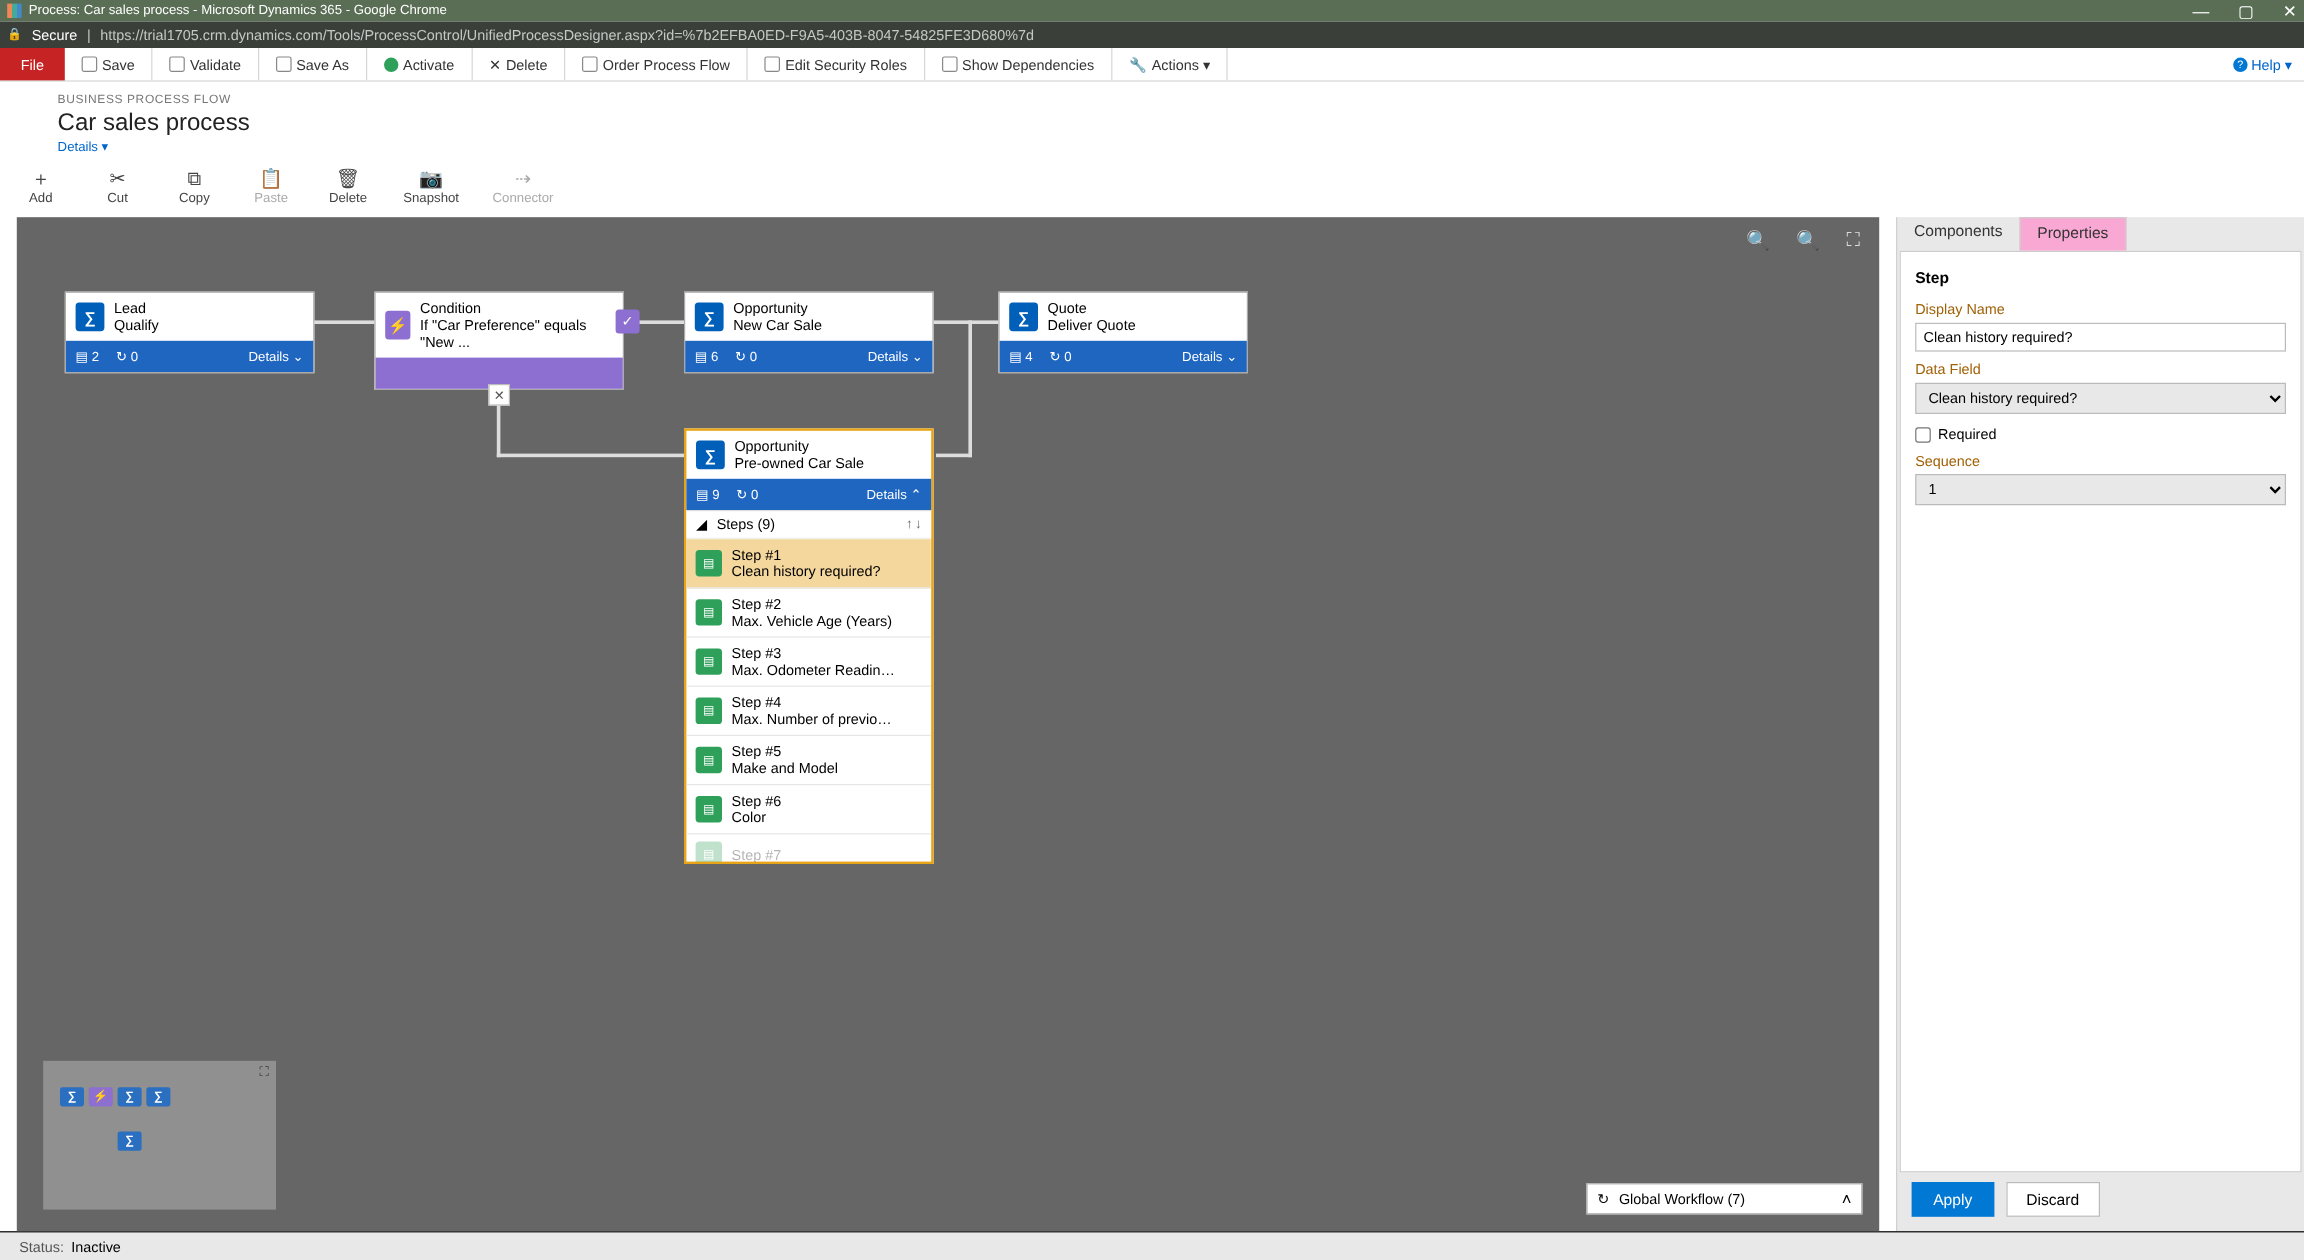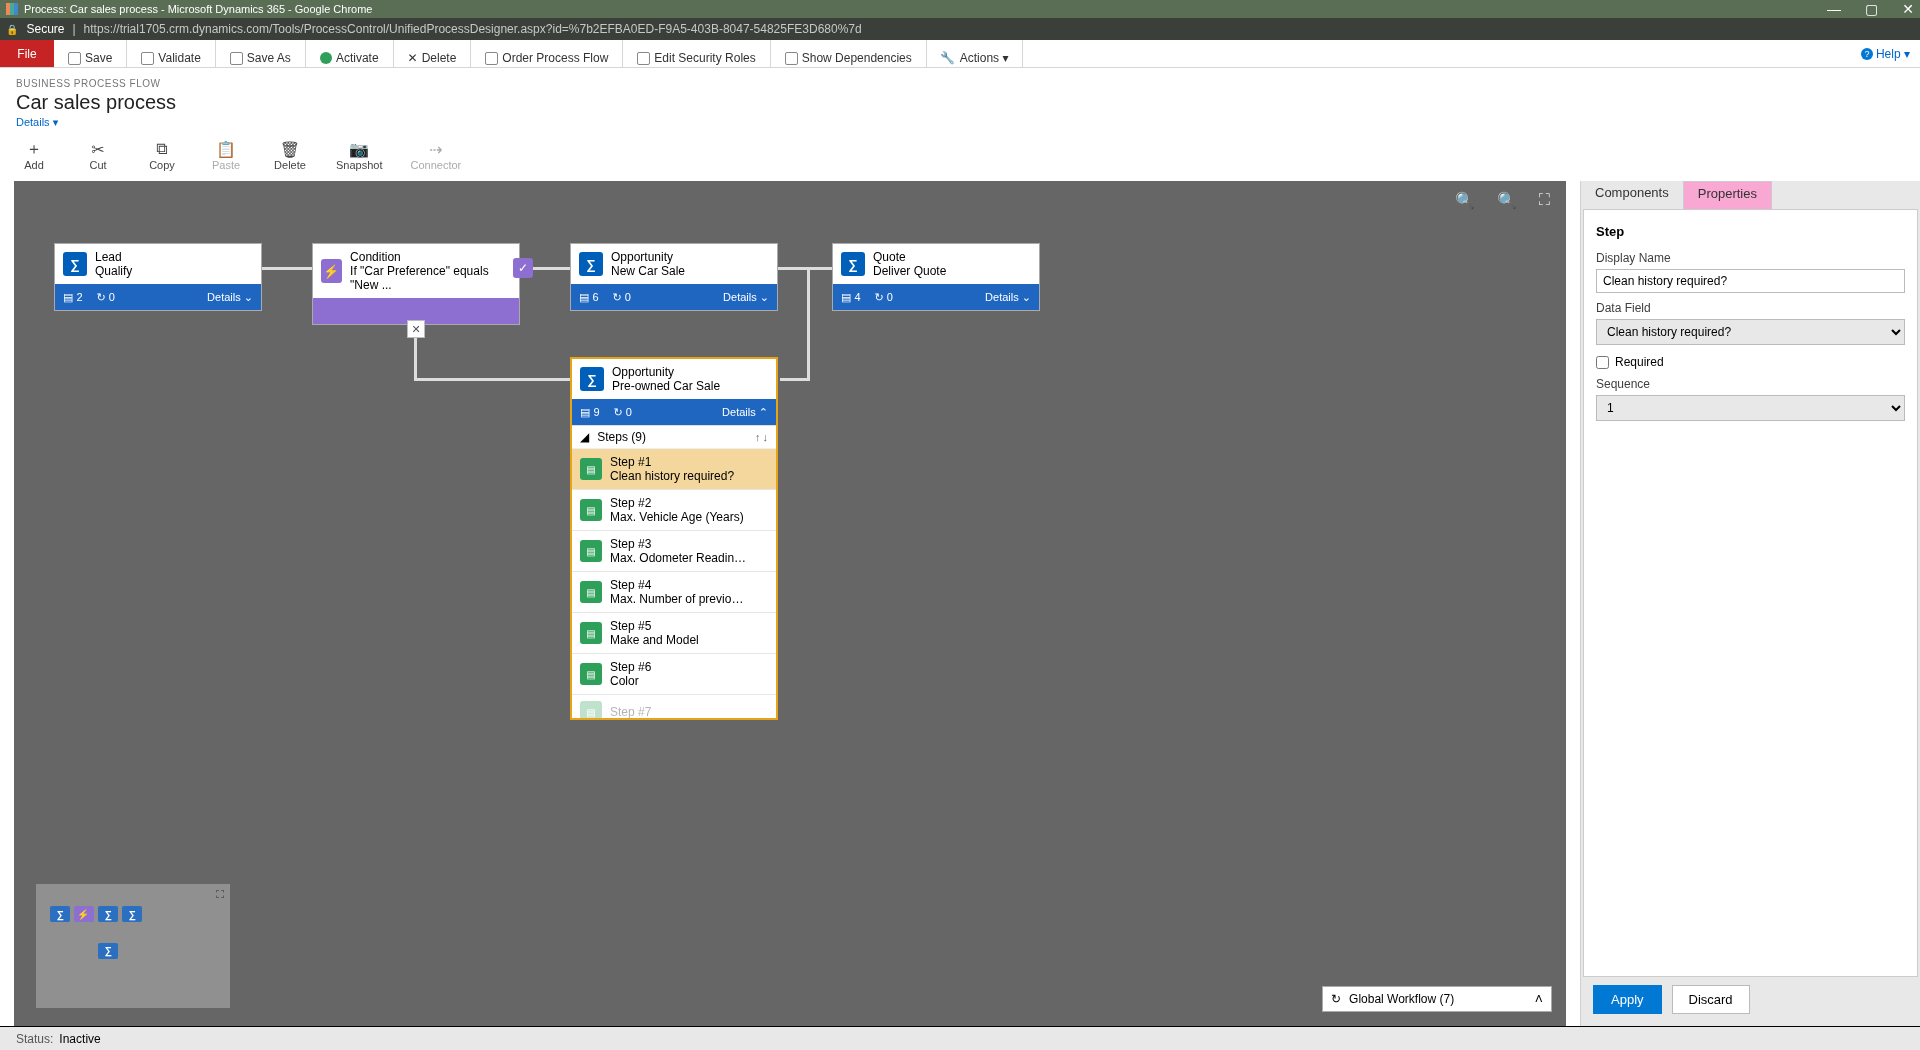--- a/index.html
+++ b/index.html
@@ -12,29 +12,29 @@
 .titlebar .right { display: flex; gap: 24px; font-size: 14px; }
 
 
 .urlbar { height: 22px; background: #3a3f3a; color: #c5c9c5; font-size: 12px; display: flex; align-items: center; padding: 0 6px; gap: 8px; }
 .urlbar .lock { font-size: 10px; }
 .urlbar .secure { color: #fff; }
 
 
 .ribbon { height: 28px; background: #fff; border-bottom: 1px solid #d6d6d6; display: flex; align-items: stretch; font-size: 12px; }
 .ribbon .file { background: #c62424; color: #fff; width: 54px; display: flex; align-items: center; justify-content: center; }
-.ribbon .rgroup { display: flex; align-items: flex-end; gap: 6px; padding: 0 10px; border-right: 1px solid #d6d6d6; }
+.ribbon .rgroup { display: flex; align-items: center; gap: 6px; padding: 0 10px; border-right: 1px solid #d6d6d6; }
 .ribbon .rgroup:last-child { border-right: none; }
 .ribbon .btn { display: flex; align-items: center; gap: 4px; padding: 2px 4px; cursor: pointer; color: #333; }
 .ribbon .spacer { flex: 1; }
 .ribbon .help { display: flex; align-items: center; padding: 0 10px; color: #0066cc; gap: 3px; }
 .ricon { width: 13px; height: 13px; display: inline-block; border: 1px solid #888; border-radius: 2px; }
 
 
-.header { padding: 10px 16px 4px; }
+.header { padding: 10px 16px 4px; margin-left: 32px; }
 .header .crumb { font-size: 10px; color: #777; letter-spacing: 0.5px; }
 .header .title { font-size: 20px; color: #222; margin-top: 2px; }
 .header .details { font-size: 11px; color: #0066cc; margin-top: 2px; }
 
 
 .actions { display: flex; gap: 28px; padding: 6px 16px 10px; align-items: flex-start; }
 .actions .abtn { display: flex; flex-direction: column; align-items: center; font-size: 11px; color: #444; min-width: 36px; cursor: pointer; }
 .actions .abtn.dis { color: #aaa; }
 .actions .aicon { font-size: 16px; height: 20px; display: flex; align-items: center; justify-content: center; }
 
@@ -84,21 +84,21 @@
 .gwf { position:absolute; right:14px; bottom:14px; width:230px; height:26px; background:#fff; border:1px solid #aaa; display:flex; align-items:center; padding:0 8px; font-size:12px; gap:8px; }
 .gwf .chev { margin-left:auto; font-size:14px; }
 
 
 .props { width:340px; display:flex; flex-direction:column; border-left:1px solid #d0d0d0; background:#e8e8e8; }
 .props .tabs { display:flex; height:28px; font-size:13px; }
 .props .tab { padding:4px 14px; cursor:pointer; color:#333; }
 .props .tab.active { background:#f9a8d4; border:1px solid #ccc; border-bottom:none; }
 .props .body { flex:1; background:#fff; margin:0 2px; padding:14px 12px; overflow:auto; position:relative; border:1px solid #ccc; }
 .props .sect { font-weight:600; font-size:13px; margin-bottom:12px; }
-.props label { font-size:12px; color:#404040; display:block; margin:8px 0 4px; }
+.props label { font-size:12px; color:#a16207; display:block; margin:8px 0 4px; }
 .props input[type=text], .props select { width:100%; font-size:12px; padding:4px 6px; border:1px solid #bbb; background:#fff; }
 .props select.grey { background:#e8e8e8; }
 .props .chk { display:flex; align-items:center; gap:6px; font-size:12px; margin-top:10px; }
 .props .buttons { display:flex; gap:10px; padding:8px 12px 12px; }
 .props .apply { background:#0078d4; color:#fff; border:none; padding:6px 18px; font-size:13px; cursor:pointer; }
 .props .discard { background:#fff; border:1px solid #bbb; padding:6px 16px; font-size:13px; cursor:pointer; }
 
 
 .status { height:24px; background:#e8e8e8; border-top:1px solid #000000; display:flex; align-items:center; padding:0 16px; font-size:12px; gap:6px; }
 .status .lab { color:#555; }

